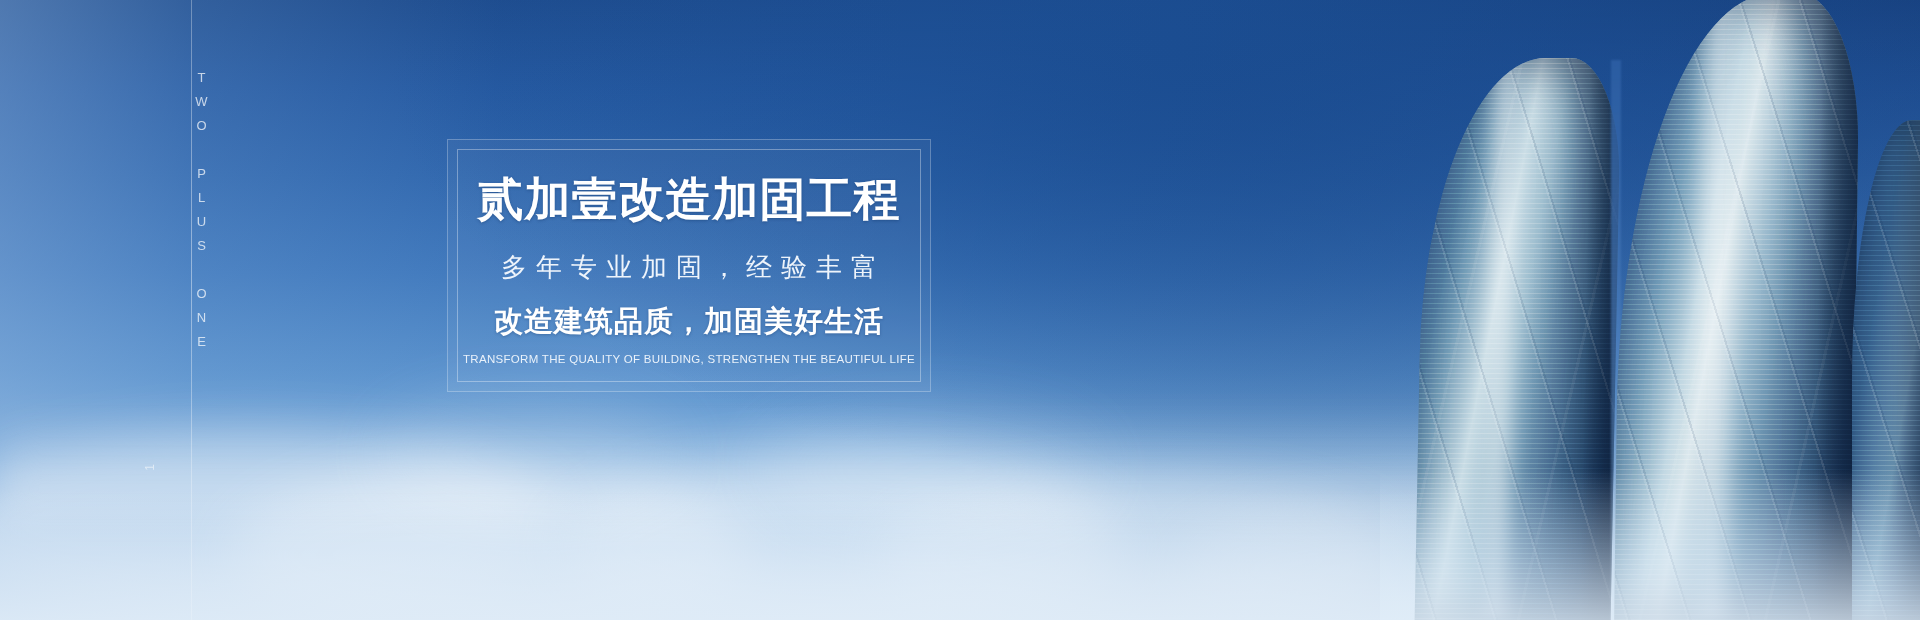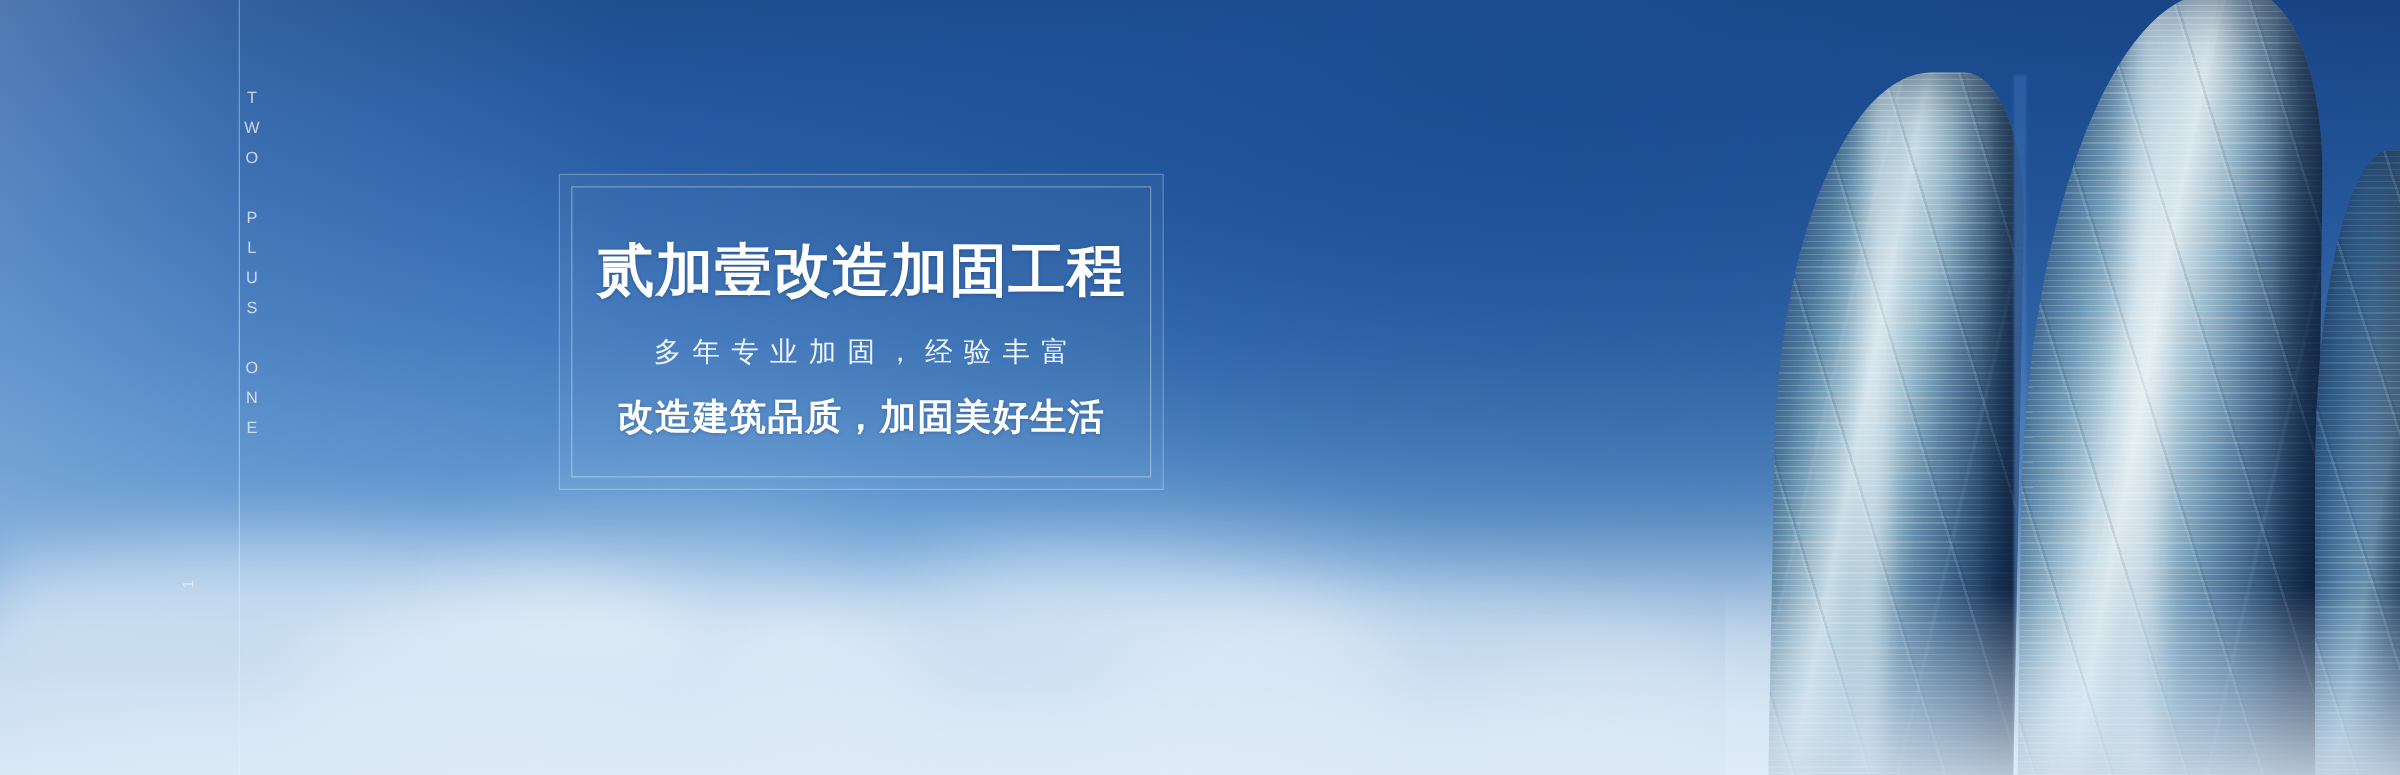--- a/index.html
+++ b/index.html
@@ -123,21 +123,21 @@
     color:#ffffff;
     font-size:46px;
     font-weight:bold;
     letter-spacing:1px;
     line-height:1;
     margin-top:10px;
     text-shadow:0 1px 3px rgba(10,40,90,0.35);
   }
   .t-sub {
     color:#eef4fb;
-    font-size:22px;
+    font-size:26px;
     font-weight:normal;
     letter-spacing:9px;
     line-height:1;
     margin-top:32px;
     padding-left:9px;
   }
   .t-slogan {
     color:#ffffff;
     font-size:29px;
     font-weight:bold;
@@ -309,17 +309,18 @@
   <div class="vline"></div>
   <div class="vlabel">TWO PLUS ONE</div>
   <div class="vnum">1</div>
 
   <div class="panel">
     <div class="panel-inner">
       <div class="panel-content">
         <div class="t-main">贰加壹改造加固工程</div>
         <div class="t-sub">多年专业加固，经验丰富</div>
         <div class="t-slogan">改造建筑品质，加固美好生活</div>
+        <div class="t-en">TRANSFORM THE QUALITY OF BUILDING, STRENGTHEN THE BEAUTIFUL LIFE</div>
       </div>
     </div>
   </div>
 
 </div>
 
 </body></html>

